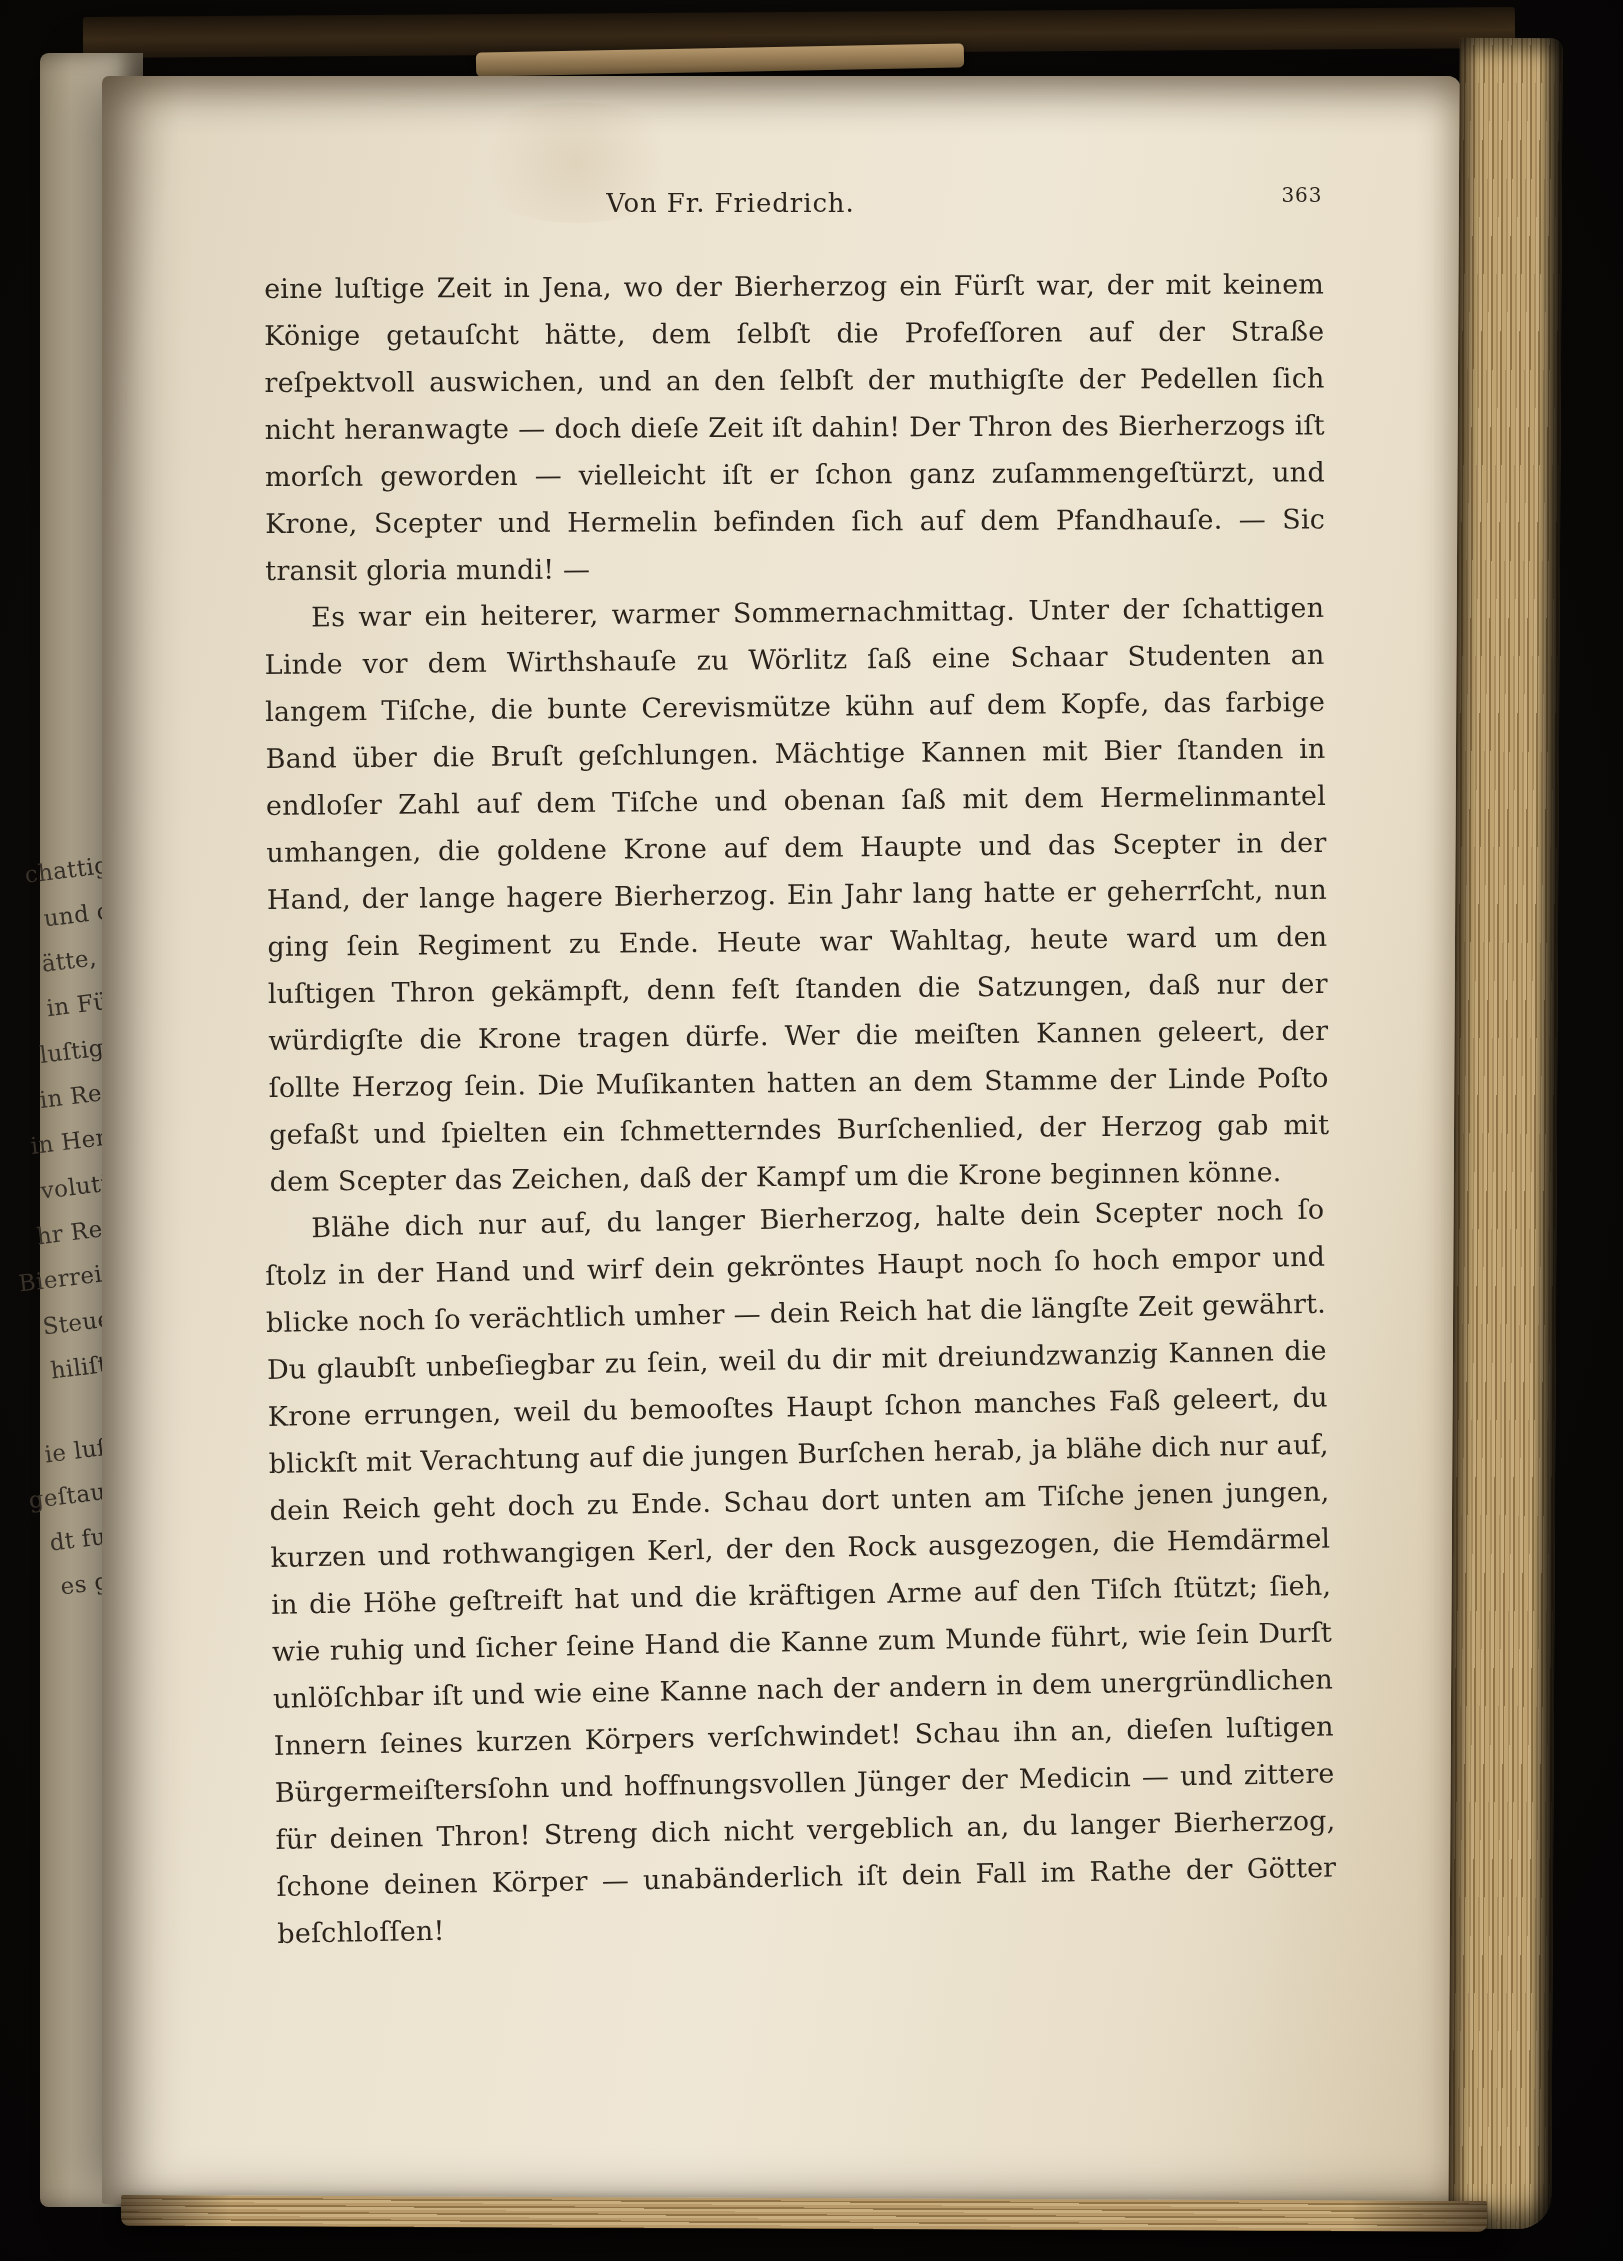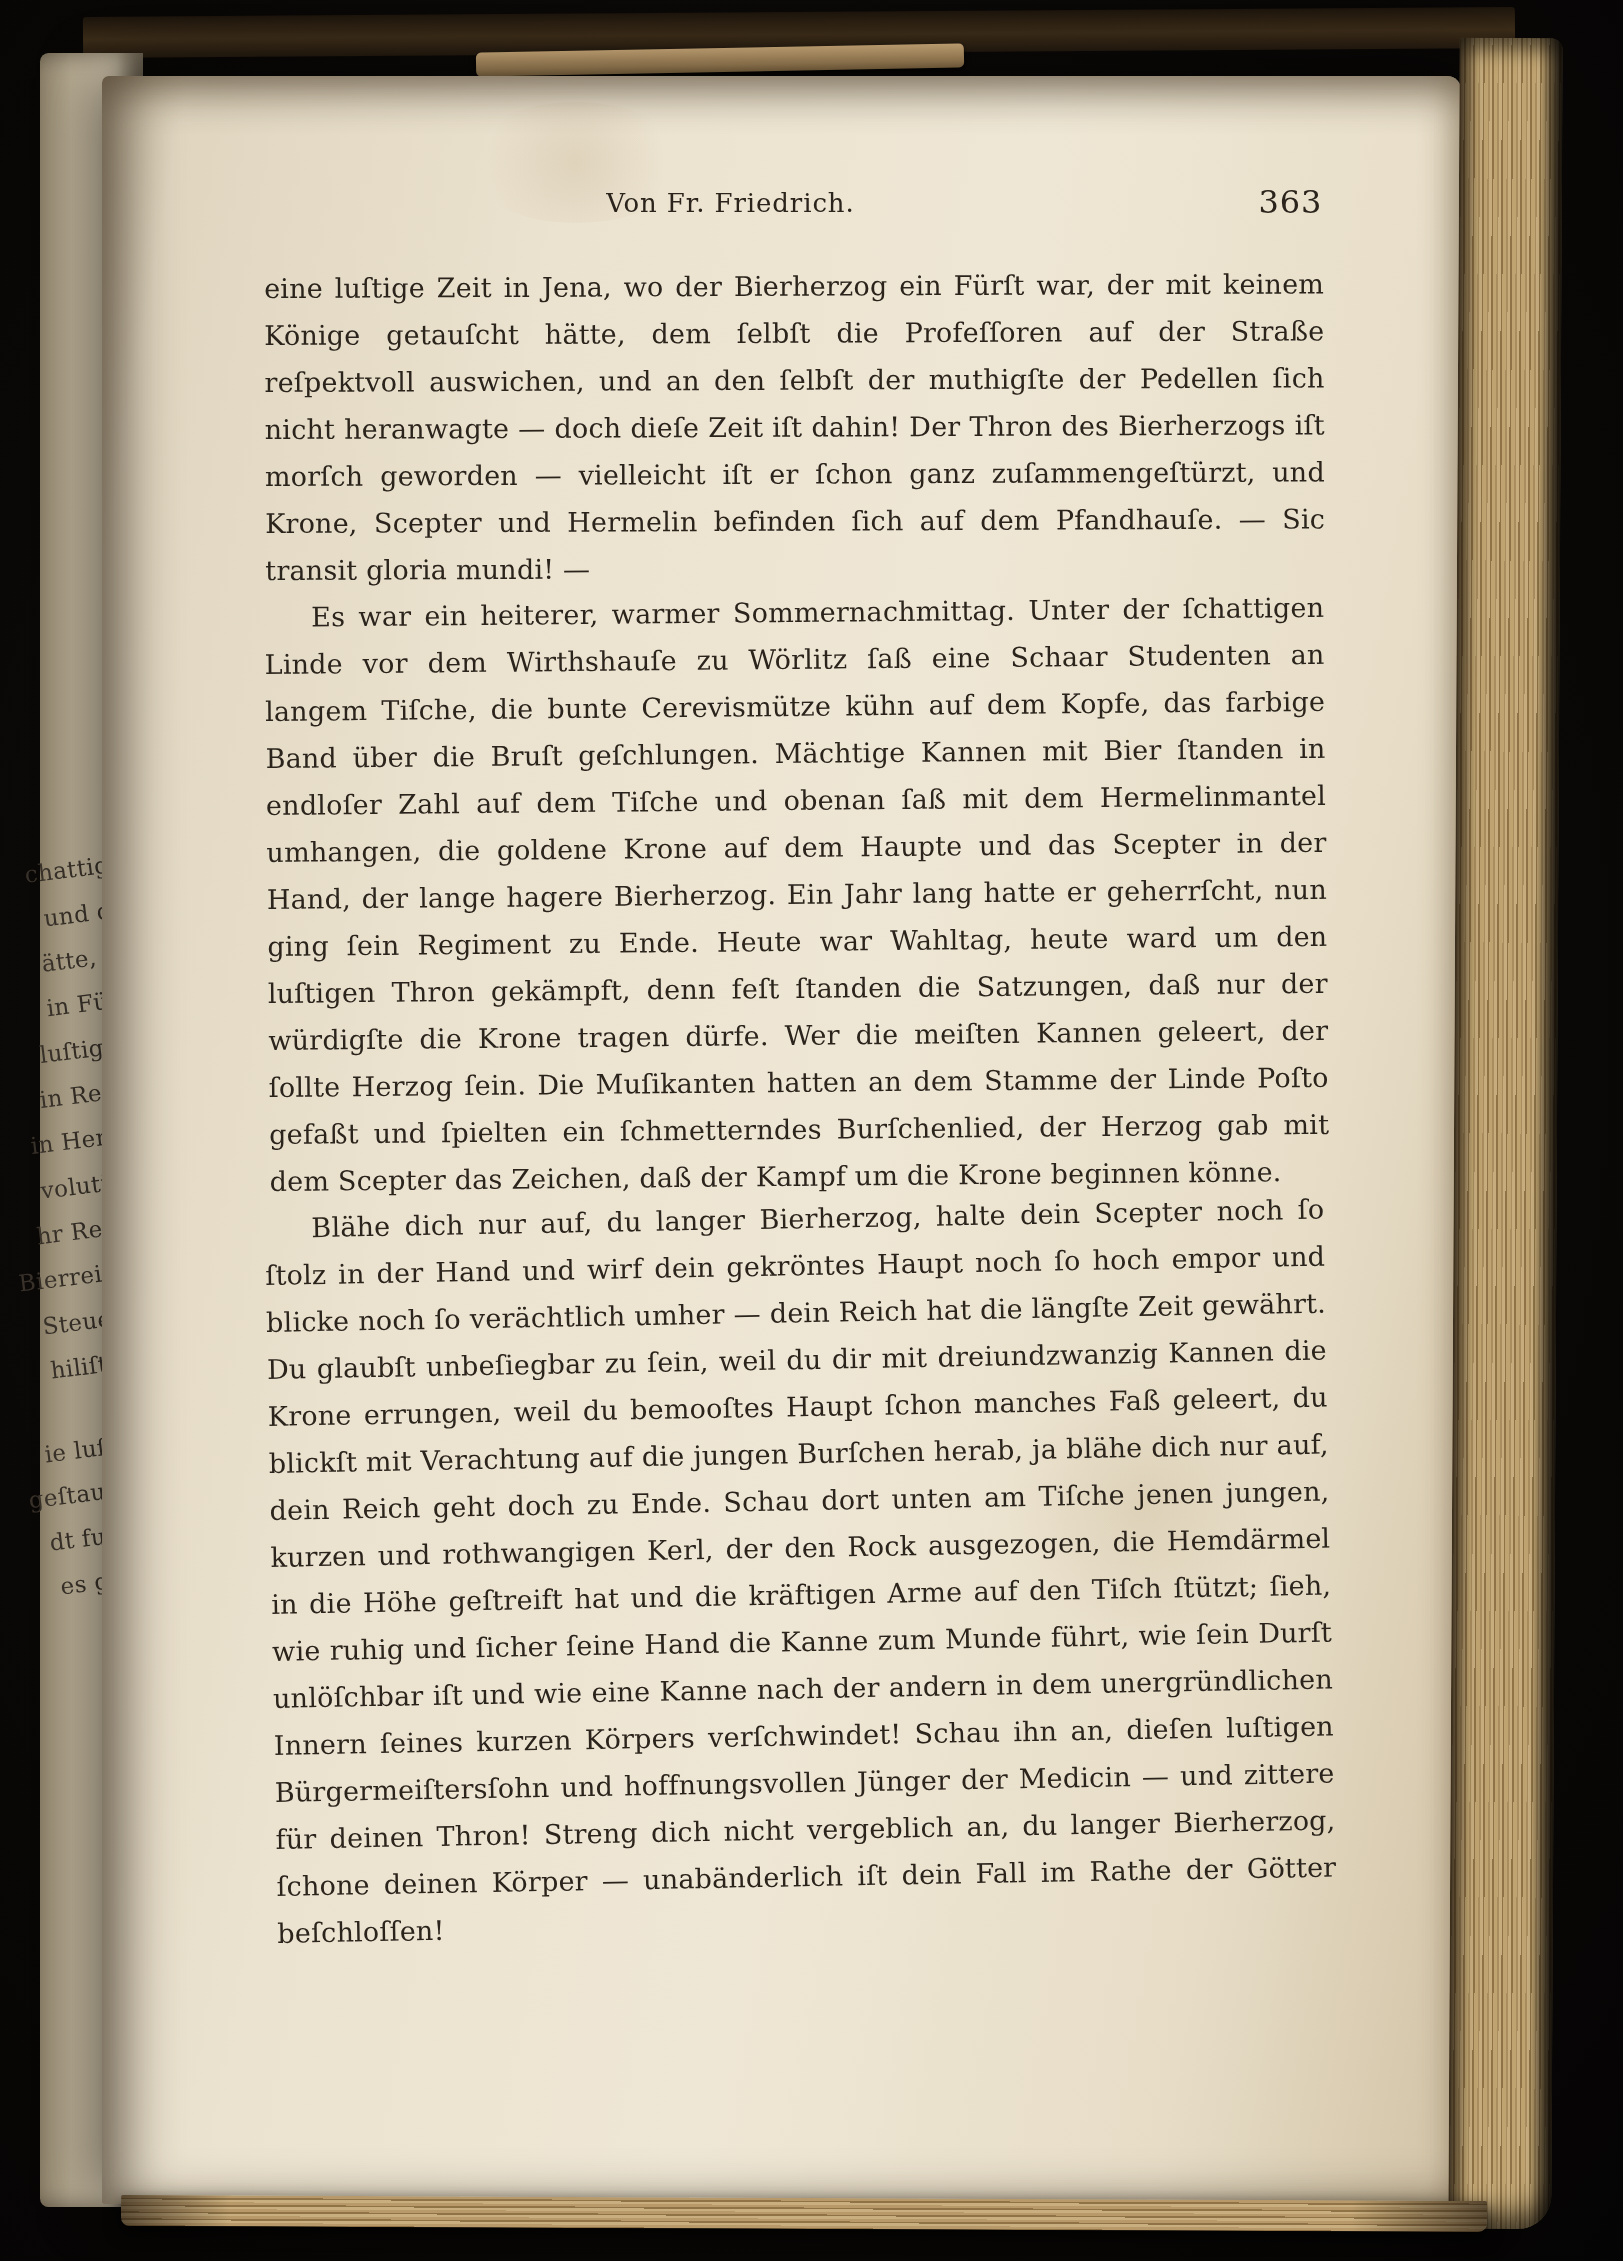--- a/index.html
+++ b/index.html
@@ -44,21 +44,21 @@
   .stain{
     position:absolute;border-radius:50%;pointer-events:none;
     background:radial-gradient(circle, rgba(150,120,70,.14) 0%, rgba(150,120,70,0) 70%);
   }
   .text-area{position:absolute;left:162px;top:112px;width:1060px;color:var(--ink);}
   .running-head{position:relative;height:55px;margin-bottom:22.4px;text-align:center;}
   .head-title{
     position:absolute;left:44%;transform:translateX(-50%);
     font-size:26px;letter-spacing:0.9px;white-space:nowrap;
   }
-  .page-num{position:absolute;right:1.7px;top:-5.2px;font-size:32px;letter-spacing:0.9px;}
+  .page-num{position:absolute;right:1.7px;top:-5.2px;font-size:20px;letter-spacing:0.9px;}
   .p{
     margin:0;font-size:27px;line-height:47px;text-align:justify;
     letter-spacing:0.2px;
   }
   .p.indent{text-indent:47px;}
   .p1{transform:rotate(-0.25deg);transform-origin:left top;}
   .p2{transform:rotate(-0.55deg);transform-origin:left top;}
   .p3{transform:rotate(-1.05deg);transform-origin:left top;}
   
   .fore-edge{

